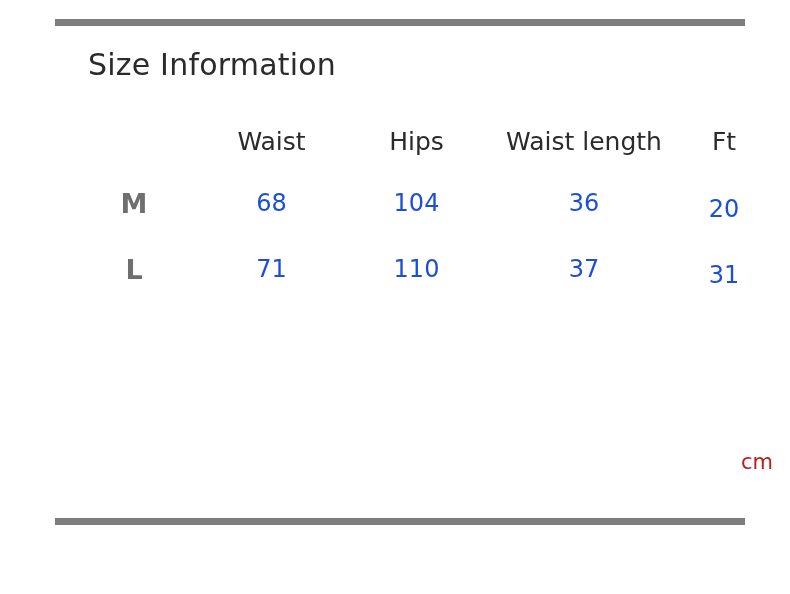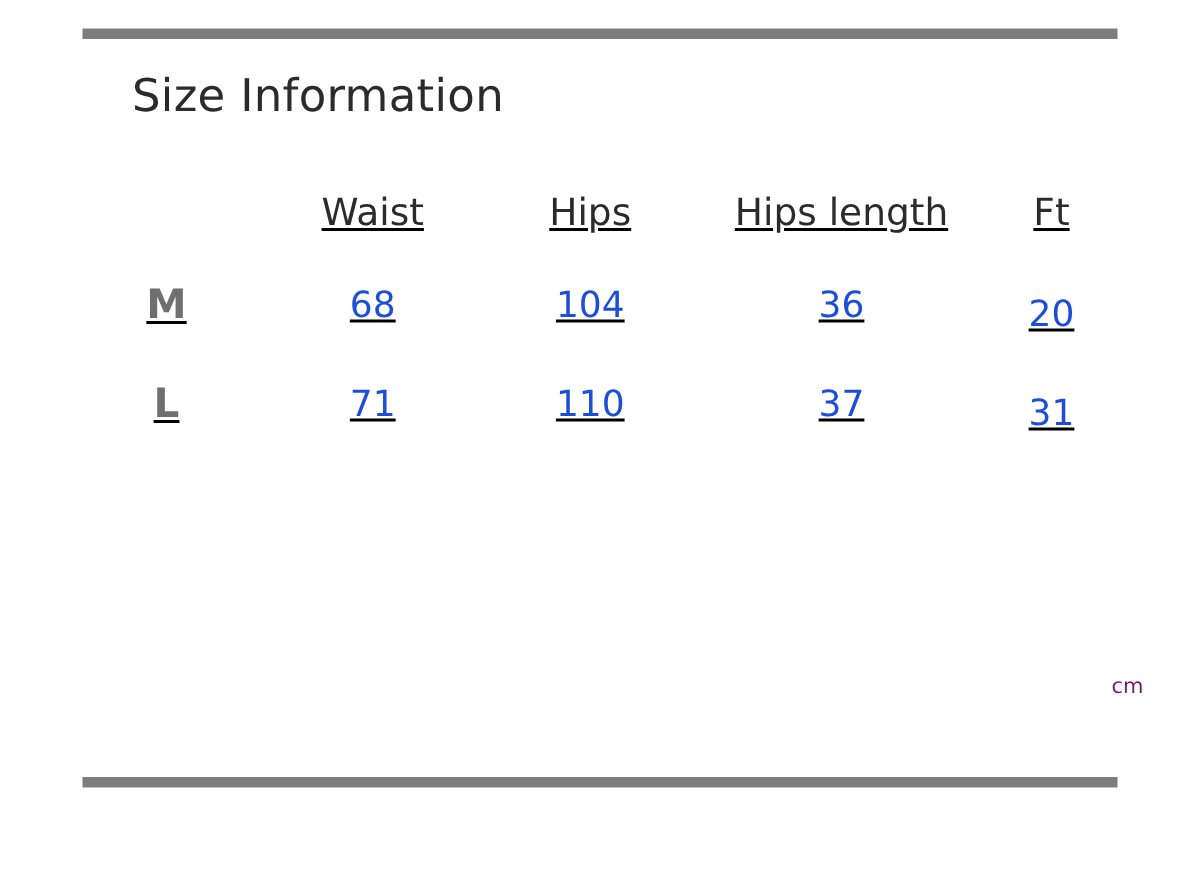--- a/index.html
+++ b/index.html
@@ -37,25 +37,24 @@
     font-size: 30px;
     color: #2b2b2b;
     font-family: "DejaVu Sans", sans-serif;
     letter-spacing: 0.2px;
     white-space: nowrap;
     text-align: center;
   }
 
   table.size-table {
     position: absolute;
-    left: 46px;
+    left: 69px;
     top: 112px;
     width: 700px;
     border-collapse: collapse;
-    text-decoration: underline;
   }
   table.size-table th,
   table.size-table td {
     border: 0;
     padding: 0;
     text-align: center;
     vertical-align: middle;
   }
   table.size-table th {
     font-weight: normal;
@@ -81,22 +80,22 @@
   col.c-ft { width: 90px; }
 
   
   .off-up { position: relative; top: -6px; }
   .off-dn { position: relative; top: 6px; }
 
   .unit {
     position: absolute;
     left: 741px;
     top: 450px;
-    font-size: 14px;
-    color: #701a75;
+    font-size: 21px;
+    color: #b91c1c;
   }
 </style>
 </head>
 <body>
 
 <div class="page">
 
   <div class="rule rule-top"></div>
 
   <div class="title">Size Information</div>
@@ -107,21 +106,21 @@
       <col class="c-waist">
       <col class="c-hips">
       <col class="c-len">
       <col class="c-ft">
     </colgroup>
     <thead>
       <tr>
         <th></th>
         <th>Waist</th>
         <th>Hips</th>
-        <th>Hips length</th>
+        <th>Waist length</th>
         <th>Ft</th>
       </tr>
     </thead>
     <tbody>
       <tr>
         <td class="size-label">M</td>
         <td>68</td>
         <td>104</td>
         <td>36</td>
         <td class="off-dn">20</td>

